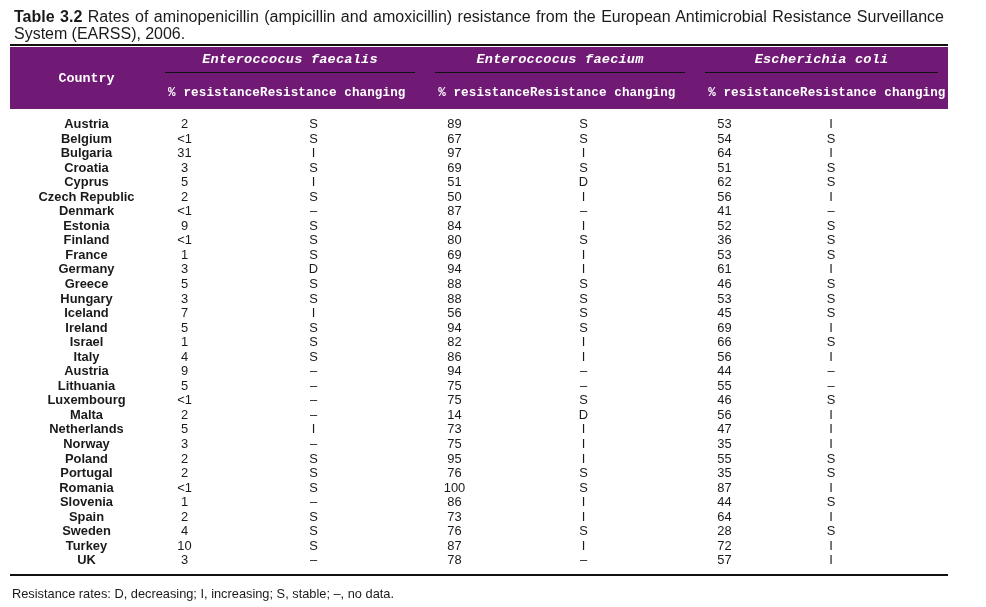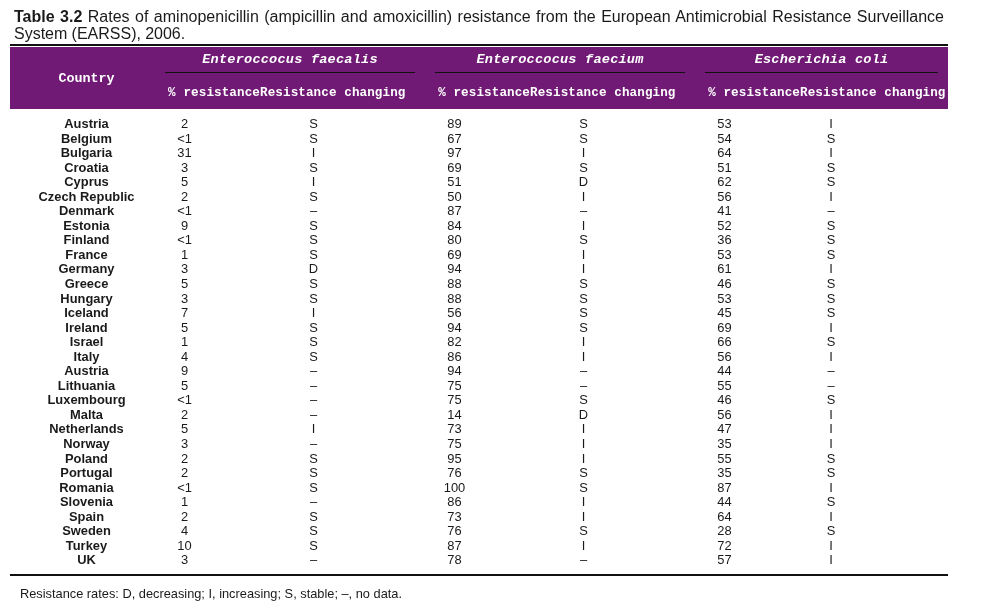--- a/index.html
+++ b/index.html
@@ -133,21 +133,21 @@
     left: 10px;
     top: 574px;
     width: 938px;
     height: 2px;
     background: #111;
   }
 
   
   .footnote {
     position: absolute;
-    left: 20px;
+    left: 12px;
     top: 586px;
     font-size: 12.8px;
     line-height: 16px;
   }
 </style>
 </head>
 <body>
 
 <div class="page">
 

